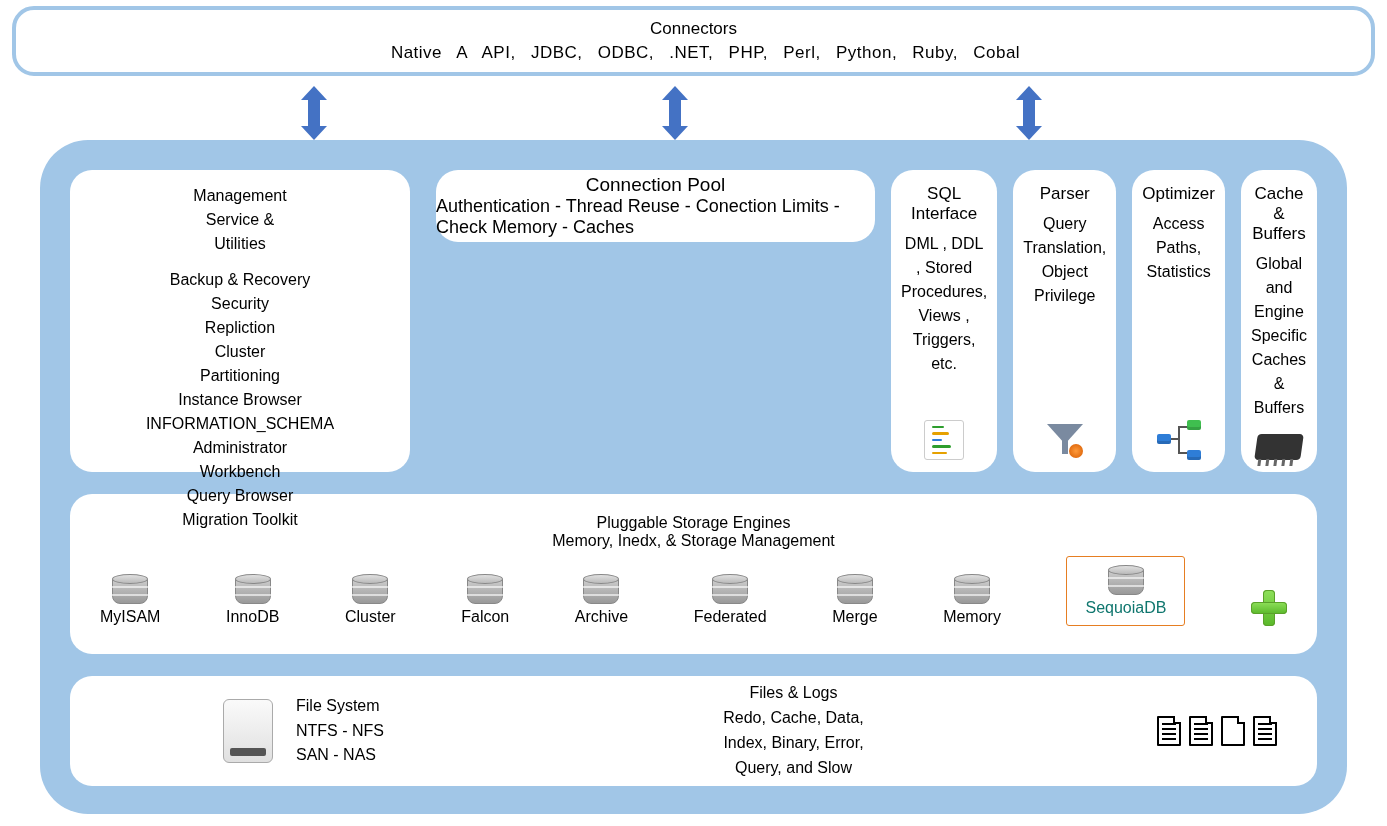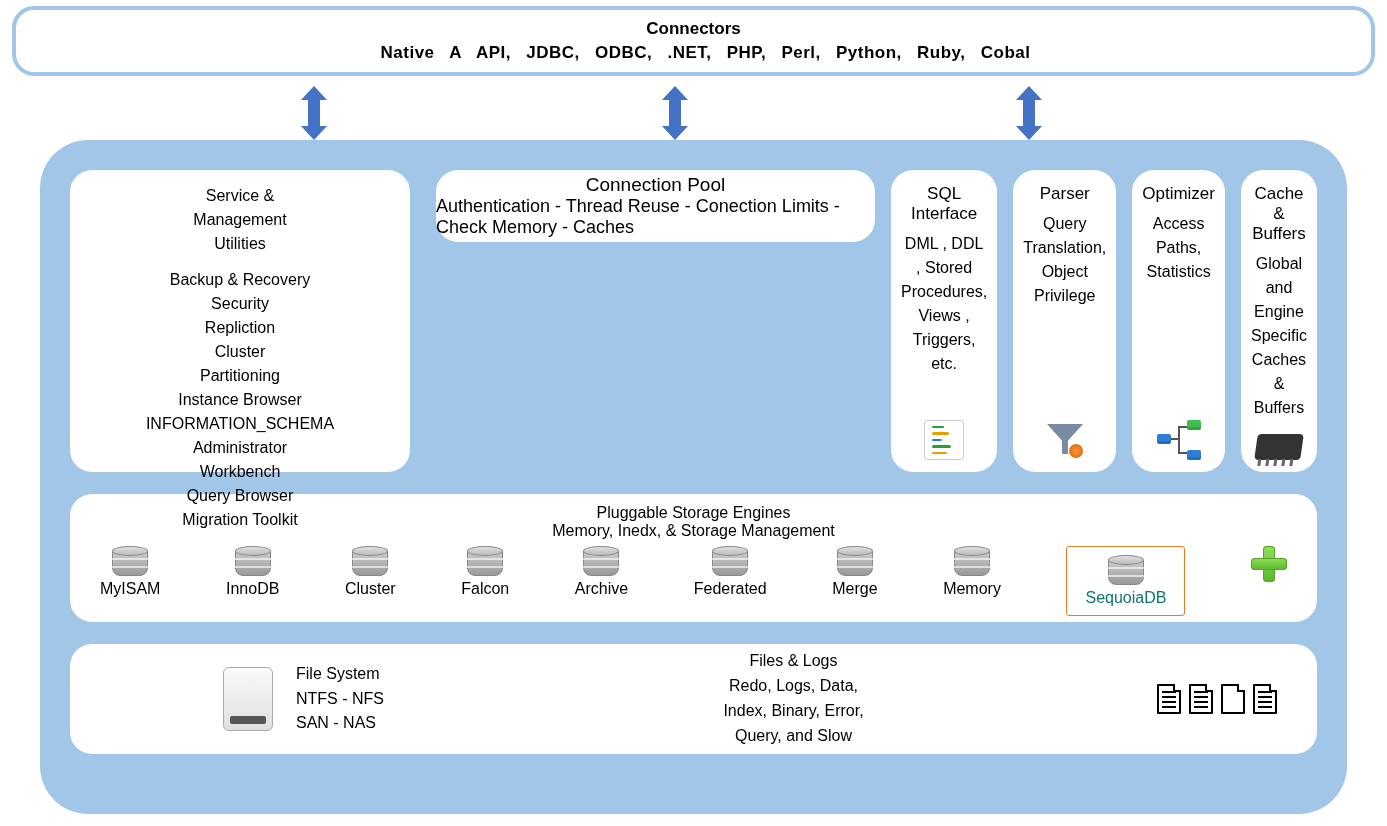--- a/index.html
+++ b/index.html
@@ -17,42 +17,41 @@
   position: absolute;
   left: 12px; top: 6px; right: 12px;
   border: 4px solid #a1c6e7;
   border-radius: 22px;
   height: 70px;
   display: flex;
   flex-direction: column;
   align-items: center;
   justify-content: center;
   gap: 4px;
-  font-weight: bold;
 }
 .connectors-frame .title { font-size: 17px; }
 .connectors-frame .list { font-size: 17px; letter-spacing: .5px; word-spacing: 10px; margin-left: 24px; }
 
 
 .main-panel {
   position: absolute;
   left: 40px; right: 40px; top: 140px; bottom: 12px;
   background: #a1c6e7;
   border-radius: 48px;
   padding: 30px 30px 18px 30px;
 }
 
 
 .top-row { display: flex; gap: 26px; height: 302px; }
 .middle-row, .bottom-row {
   background: #fff;
   border-radius: 22px;
   margin-top: 22px;
 }
-.middle-row { height: 128px; padding: 10px 20px 14px; }
+.middle-row { height: 160px; padding: 20px 20px 14px; }
 .bottom-row { height: 110px; padding: 10px 20px; display: flex; align-items: center; }
 
 
 .mgmt-card {
   background: #fff;
   border-radius: 22px;
   flex: 0 0 340px;
   padding: 14px 10px;
   font-size: 16px;
   line-height: 1.5;
@@ -85,21 +84,21 @@
   align-items: center;
   justify-content: space-between;
 }
 .sub-card .title { font-size: 17px; margin-bottom: 8px; }
 .sub-card .desc { font-size: 16px; line-height: 1.5; }
 .sub-card .icon { margin-top: auto; }
 
 
 .middle-row .title { text-align: center; font-size: 16px; }
 .middle-row .subtitle { text-align: center; font-size: 16px; margin-bottom: 6px; }
-.engines { display: flex; justify-content: space-between; padding: 0 10px; }
+.engines { display: flex; align-items: flex-end; justify-content: space-between; padding: 0 10px; }
 .engine { display: flex; flex-direction: column; align-items: center; font-size: 16px; gap: 4px; }
 .highlight-box { border: 1.5px solid #e67e22; border-radius: 3px; padding: 8px 18px; }
 .highlight-box span.name { color: #0f766e; }
 
 
 .bottom-row .fs, .bottom-row .fl { display: flex; align-items: center; gap: 18px; }
 .bottom-row .fs { flex: 0 0 360px; gap: 23px; }
 .bottom-row .fl { flex: 1; justify-content: center; }
 .bottom-row .files-icons { flex: 0 0 160px; display: flex; gap: 8px; flex-wrap: wrap; justify-content: center; }
 .bottom-row .text { font-size: 16px; line-height: 1.55; }
@@ -180,22 +179,22 @@
     <div class="shaft"></div>
     <div class="head-dn"></div>
   </div>
 
 <div class="main-panel">
 
   <div class="top-row">
 
     <div class="mgmt-card">
       <div>
+        <div>Management</div>
         <div>Service &amp;</div>
-        <div>Management</div>
         <div>Utilities</div>
       </div>
       <div style="height:12px"></div>
       <div>Backup &amp; Recovery</div>
       <div>Security</div>
       <div>Repliction</div>
       <div>Cluster</div>
       <div>Partitioning</div>
       <div>Instance Browser</div>
       <div>INFORMATION_SCHEMA</div>
@@ -357,21 +356,21 @@
       <div class="disk-icon"></div>
       <div class="text">
         <div class="hdr">File System</div>
         <div>NTFS - NFS</div>
         <div>SAN - NAS</div>
       </div>
     </div>
     <div class="fl">
       <div class="text">
         <div class="hdr">Files &amp;  Logs</div>
-        <div>Redo, Logs, Data,</div>
+        <div>Redo, Cache, Data,</div>
         <div>Index, Binary, Error,</div>
         <div>Query,  and Slow</div>
       </div>
     </div>
     <div class="files-icons">
       <div class="file-icon lines">
           <div class="fold"></div>
         </div>
       <div class="file-icon lines">
           <div class="fold"></div>

